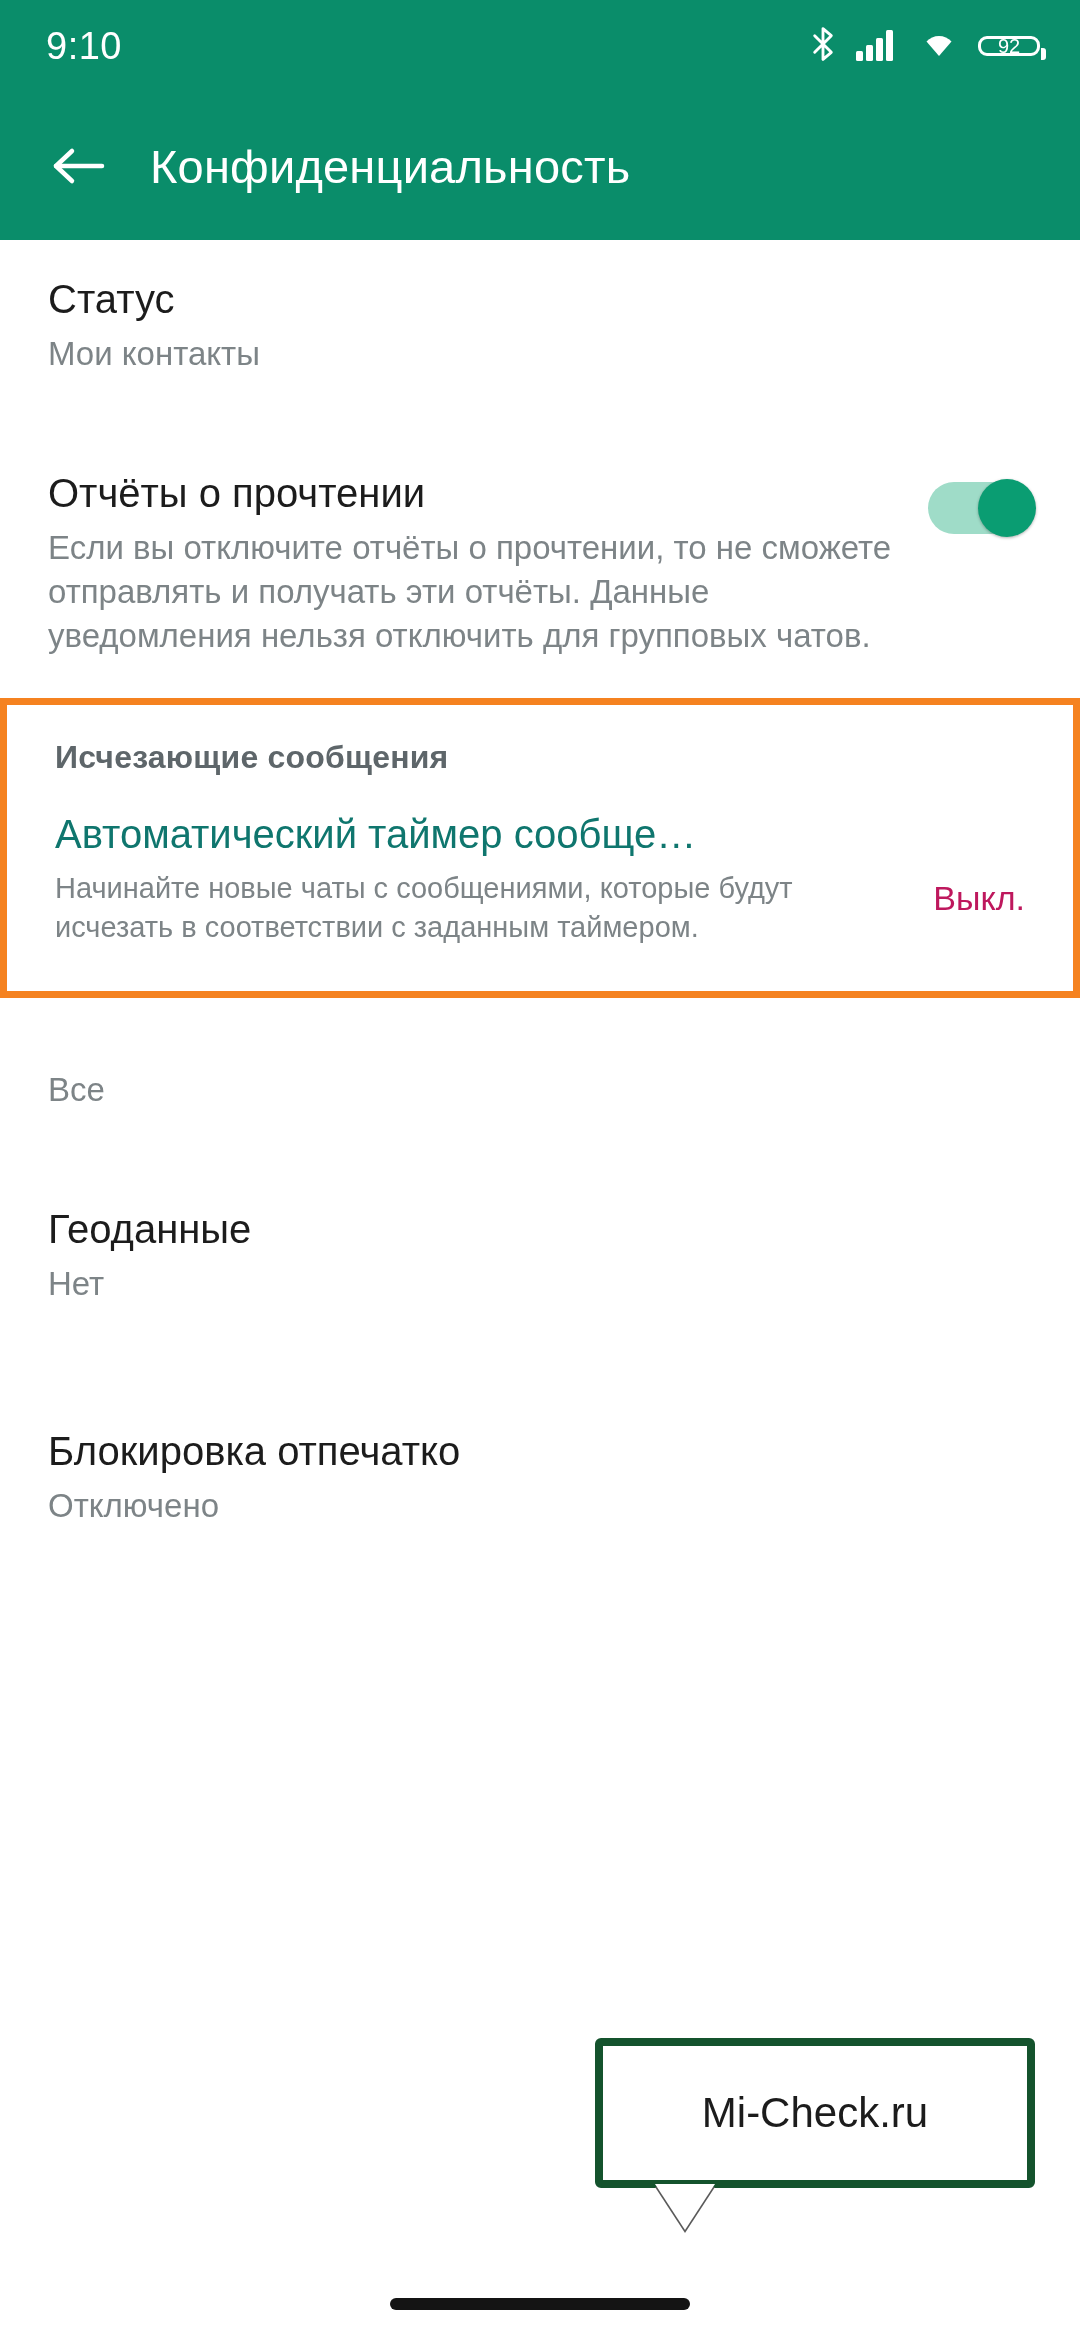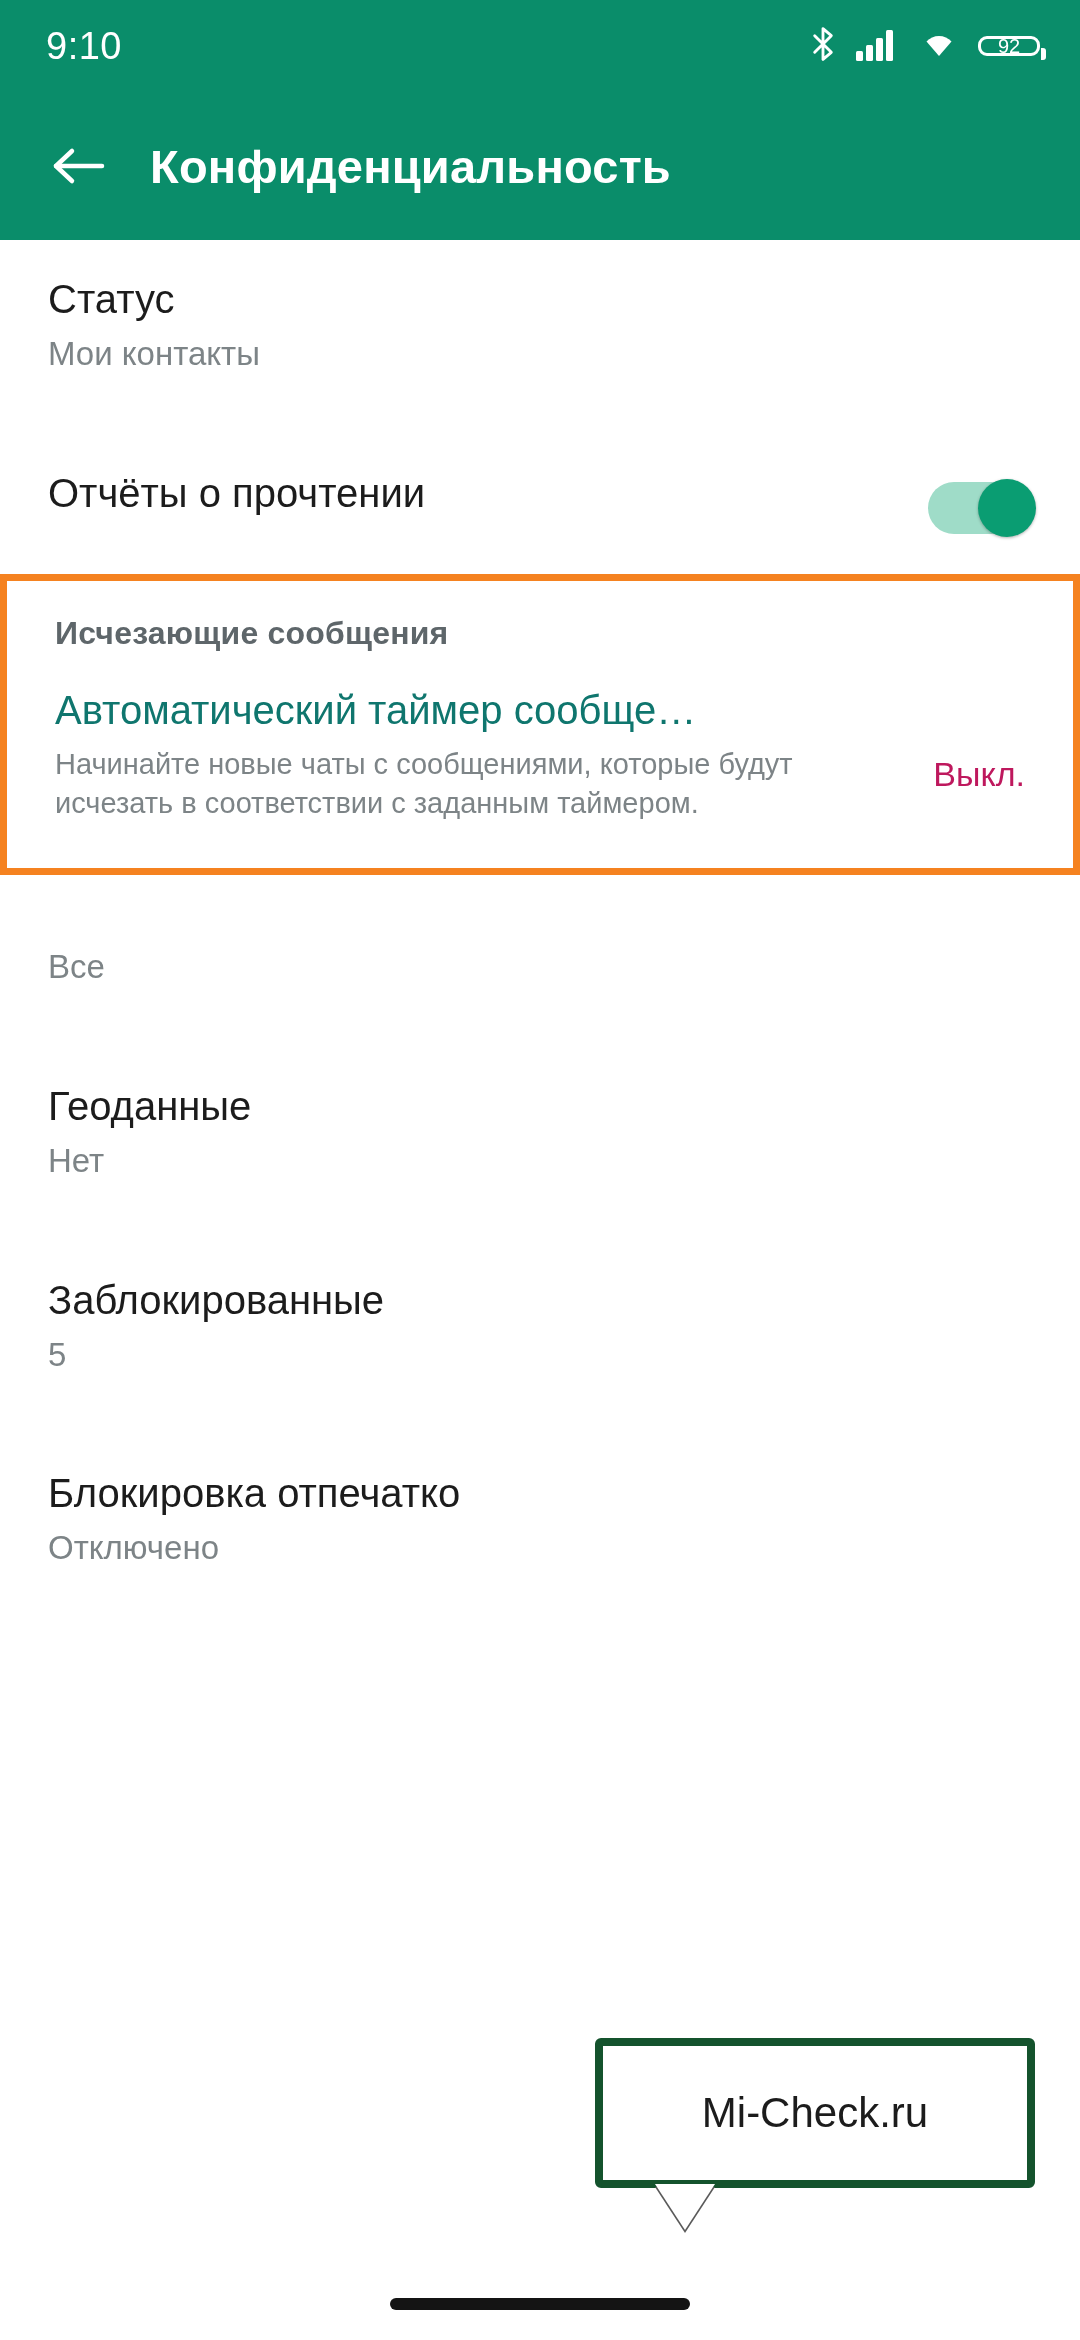--- a/index.html
+++ b/index.html
@@ -71,21 +71,21 @@
     width: 64px;
     height: 64px;
     display: flex;
     align-items: center;
     justify-content: center;
     margin-right: 40px;
     cursor: pointer;
   }
   .appbar-title {
     font-size: 47px;
-    font-weight: bold;
+    font-weight: normal;
     letter-spacing: 0.2px;
   }
 
   
   .content {
     background: #ffffff;
     padding-top: 0;
   }
   .row {
     padding: 34px 48px 30px 48px;
@@ -272,20 +272,21 @@
   <div class="row">
     <div class="row-title">Статус</div>
     <div class="row-sub">Мои контакты</div>
   </div>
 
   <div class="spacer-30"></div>
 
   <div class="row with-toggle">
     <div class="row-main">
       <div class="row-title">Отчёты о прочтении</div>
+      <div class="row-sub">Если вы отключите отчёты о прочтении, то не сможете отправлять и получать эти отчёты. Данные уведомления нельзя отключить для групповых чатов.</div>
     </div>
     <div class="toggle">
       <div class="knob"></div>
     </div>
   </div>
 
   <div class="highlight-box">
     <div class="section-label">Исчезающие сообщения</div>
     <div class="timer-row">
       <div class="timer-left">
@@ -304,24 +305,20 @@
 
   <div class="spacer-30"></div>
 
   <div class="row">
     <div class="row-title">Геоданные</div>
     <div class="row-sub">Нет</div>
   </div>
 
   <div class="spacer-30"></div>
 
-  <div class="row">
-    <div class="row-title">Заблокированные</div>
-    <div class="row-sub">5</div>
-  </div>
 
   <div class="spacer-30"></div>
 
   <div class="row">
     <div class="row-title">Блокировка отпечатко</div>
     <div class="row-sub">Отключено</div>
   </div>
 
 </div>
 

